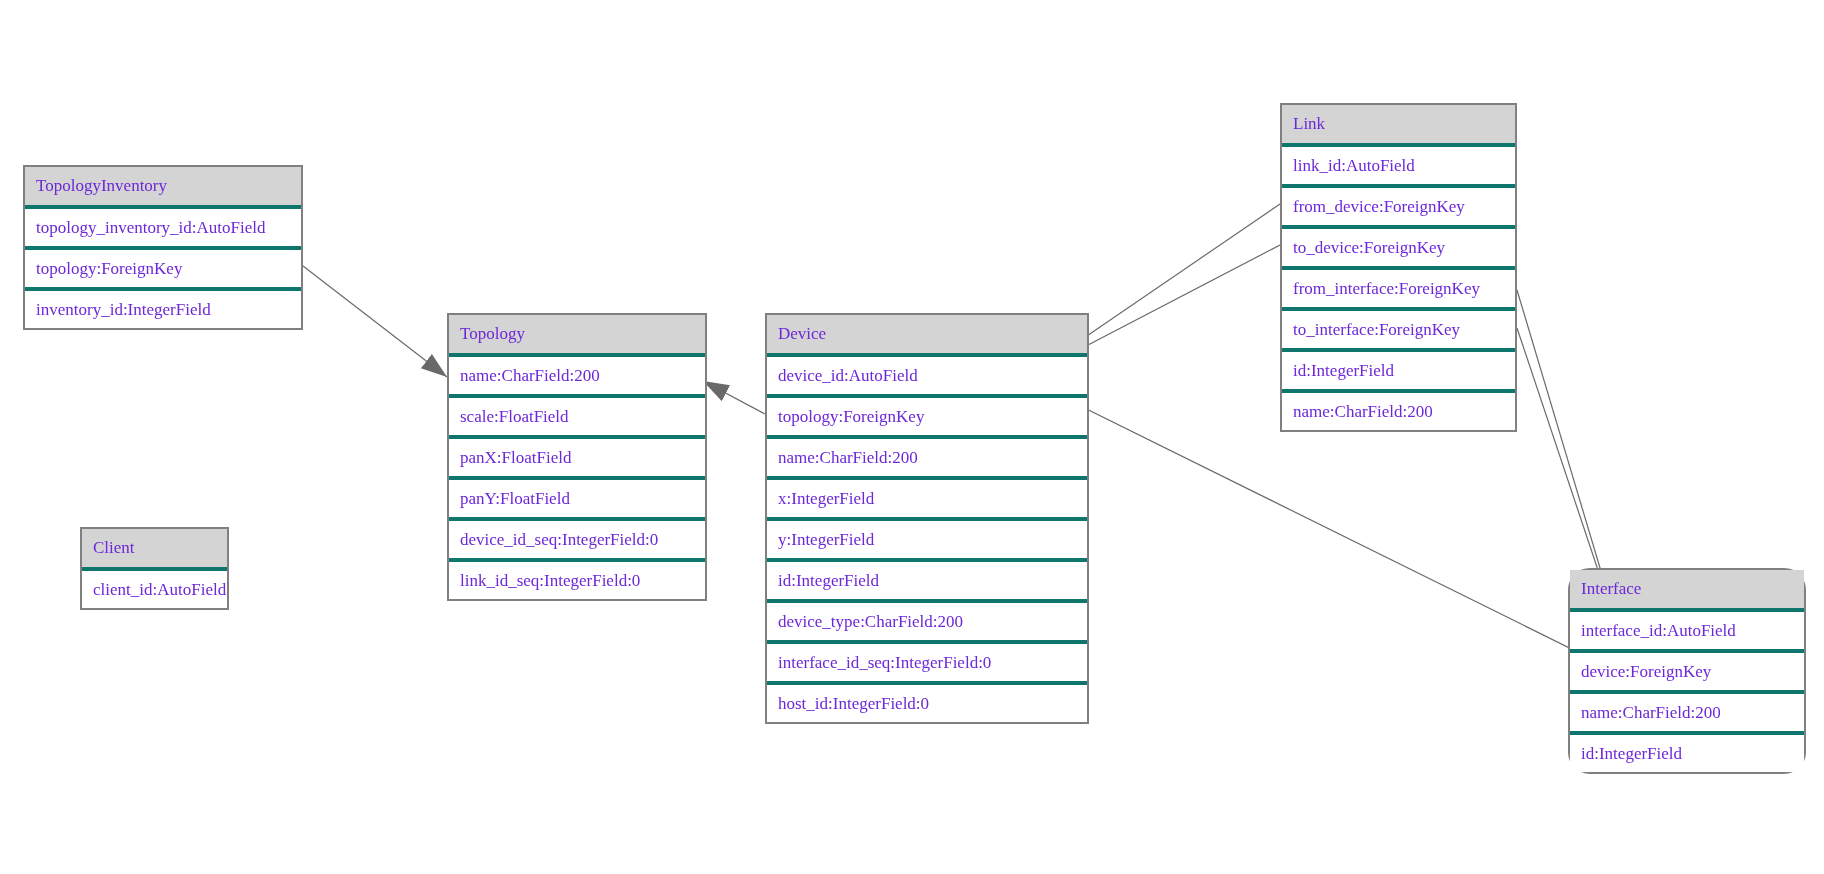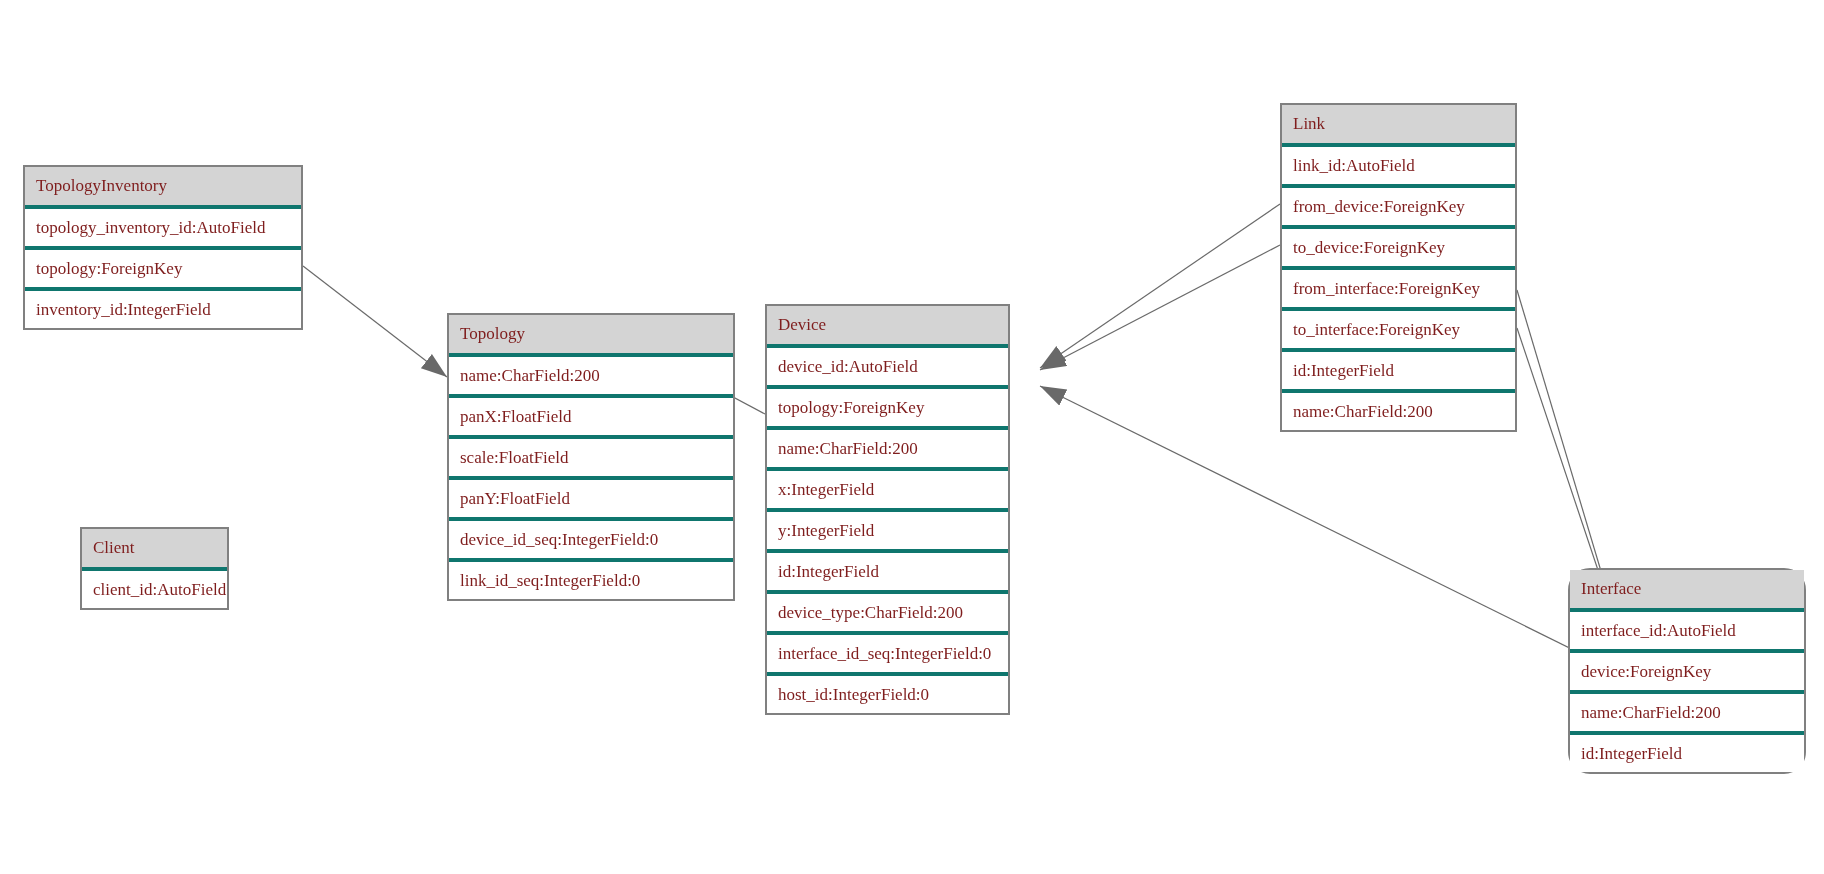--- a/index.html
+++ b/index.html
@@ -24,21 +24,21 @@
   }
   .edges line {
     stroke: #6a6a6a;
     stroke-width: 1.2;
   }
   .entity {
     position: absolute;
     box-sizing: border-box;
     border: 2px solid #808080;
     background: #ffffff;
-    color: #7f1d1d;
+    color: #6d28d9;
     font-size: 17px;
   }
   .entity-header {
     box-sizing: border-box;
     height: 38px;
     background: #d4d4d4;
     display: flex;
     align-items: center;
     padding-left: 11px;
     white-space: nowrap;
@@ -76,36 +76,36 @@
     <line x1="1612" y1="669" x2="1040" y2="386" marker-end="url(#arrow)"></line>
   </svg>
 
   <div class="entity" style="left:23px; top:165px; width:280px;">
     <div class="entity-header">TopologyInventory</div>
     <div class="entity-row">topology_inventory_id:AutoField</div>
     <div class="entity-row">topology:ForeignKey</div>
     <div class="entity-row">inventory_id:IntegerField</div>
   </div>
 
-  <div class="entity" style="left:447px; top:313px; width:288px;">
+  <div class="entity" style="left:447px; top:313px; width:260px;">
     <div class="entity-header">Topology</div>
     <div class="entity-row">name:CharField:200</div>
+    <div class="entity-row">scale:FloatField</div>
     <div class="entity-row">panX:FloatField</div>
-    <div class="entity-row">scale:FloatField</div>
     <div class="entity-row">panY:FloatField</div>
     <div class="entity-row">device_id_seq:IntegerField:0</div>
     <div class="entity-row">link_id_seq:IntegerField:0</div>
   </div>
 
   <div class="entity" style="left:80px; top:527px; width:149px;">
     <div class="entity-header">Client</div>
     <div class="entity-row">client_id:AutoField</div>
   </div>
 
-  <div class="entity" style="left:765px; top:304px; width:245px;">
+  <div class="entity" style="left:765px; top:313px; width:324px;">
     <div class="entity-header">Device</div>
     <div class="entity-row">device_id:AutoField</div>
     <div class="entity-row">topology:ForeignKey</div>
     <div class="entity-row">name:CharField:200</div>
     <div class="entity-row">x:IntegerField</div>
     <div class="entity-row">y:IntegerField</div>
     <div class="entity-row">id:IntegerField</div>
     <div class="entity-row">device_type:CharField:200</div>
     <div class="entity-row">interface_id_seq:IntegerField:0</div>
     <div class="entity-row">host_id:IntegerField:0</div>

